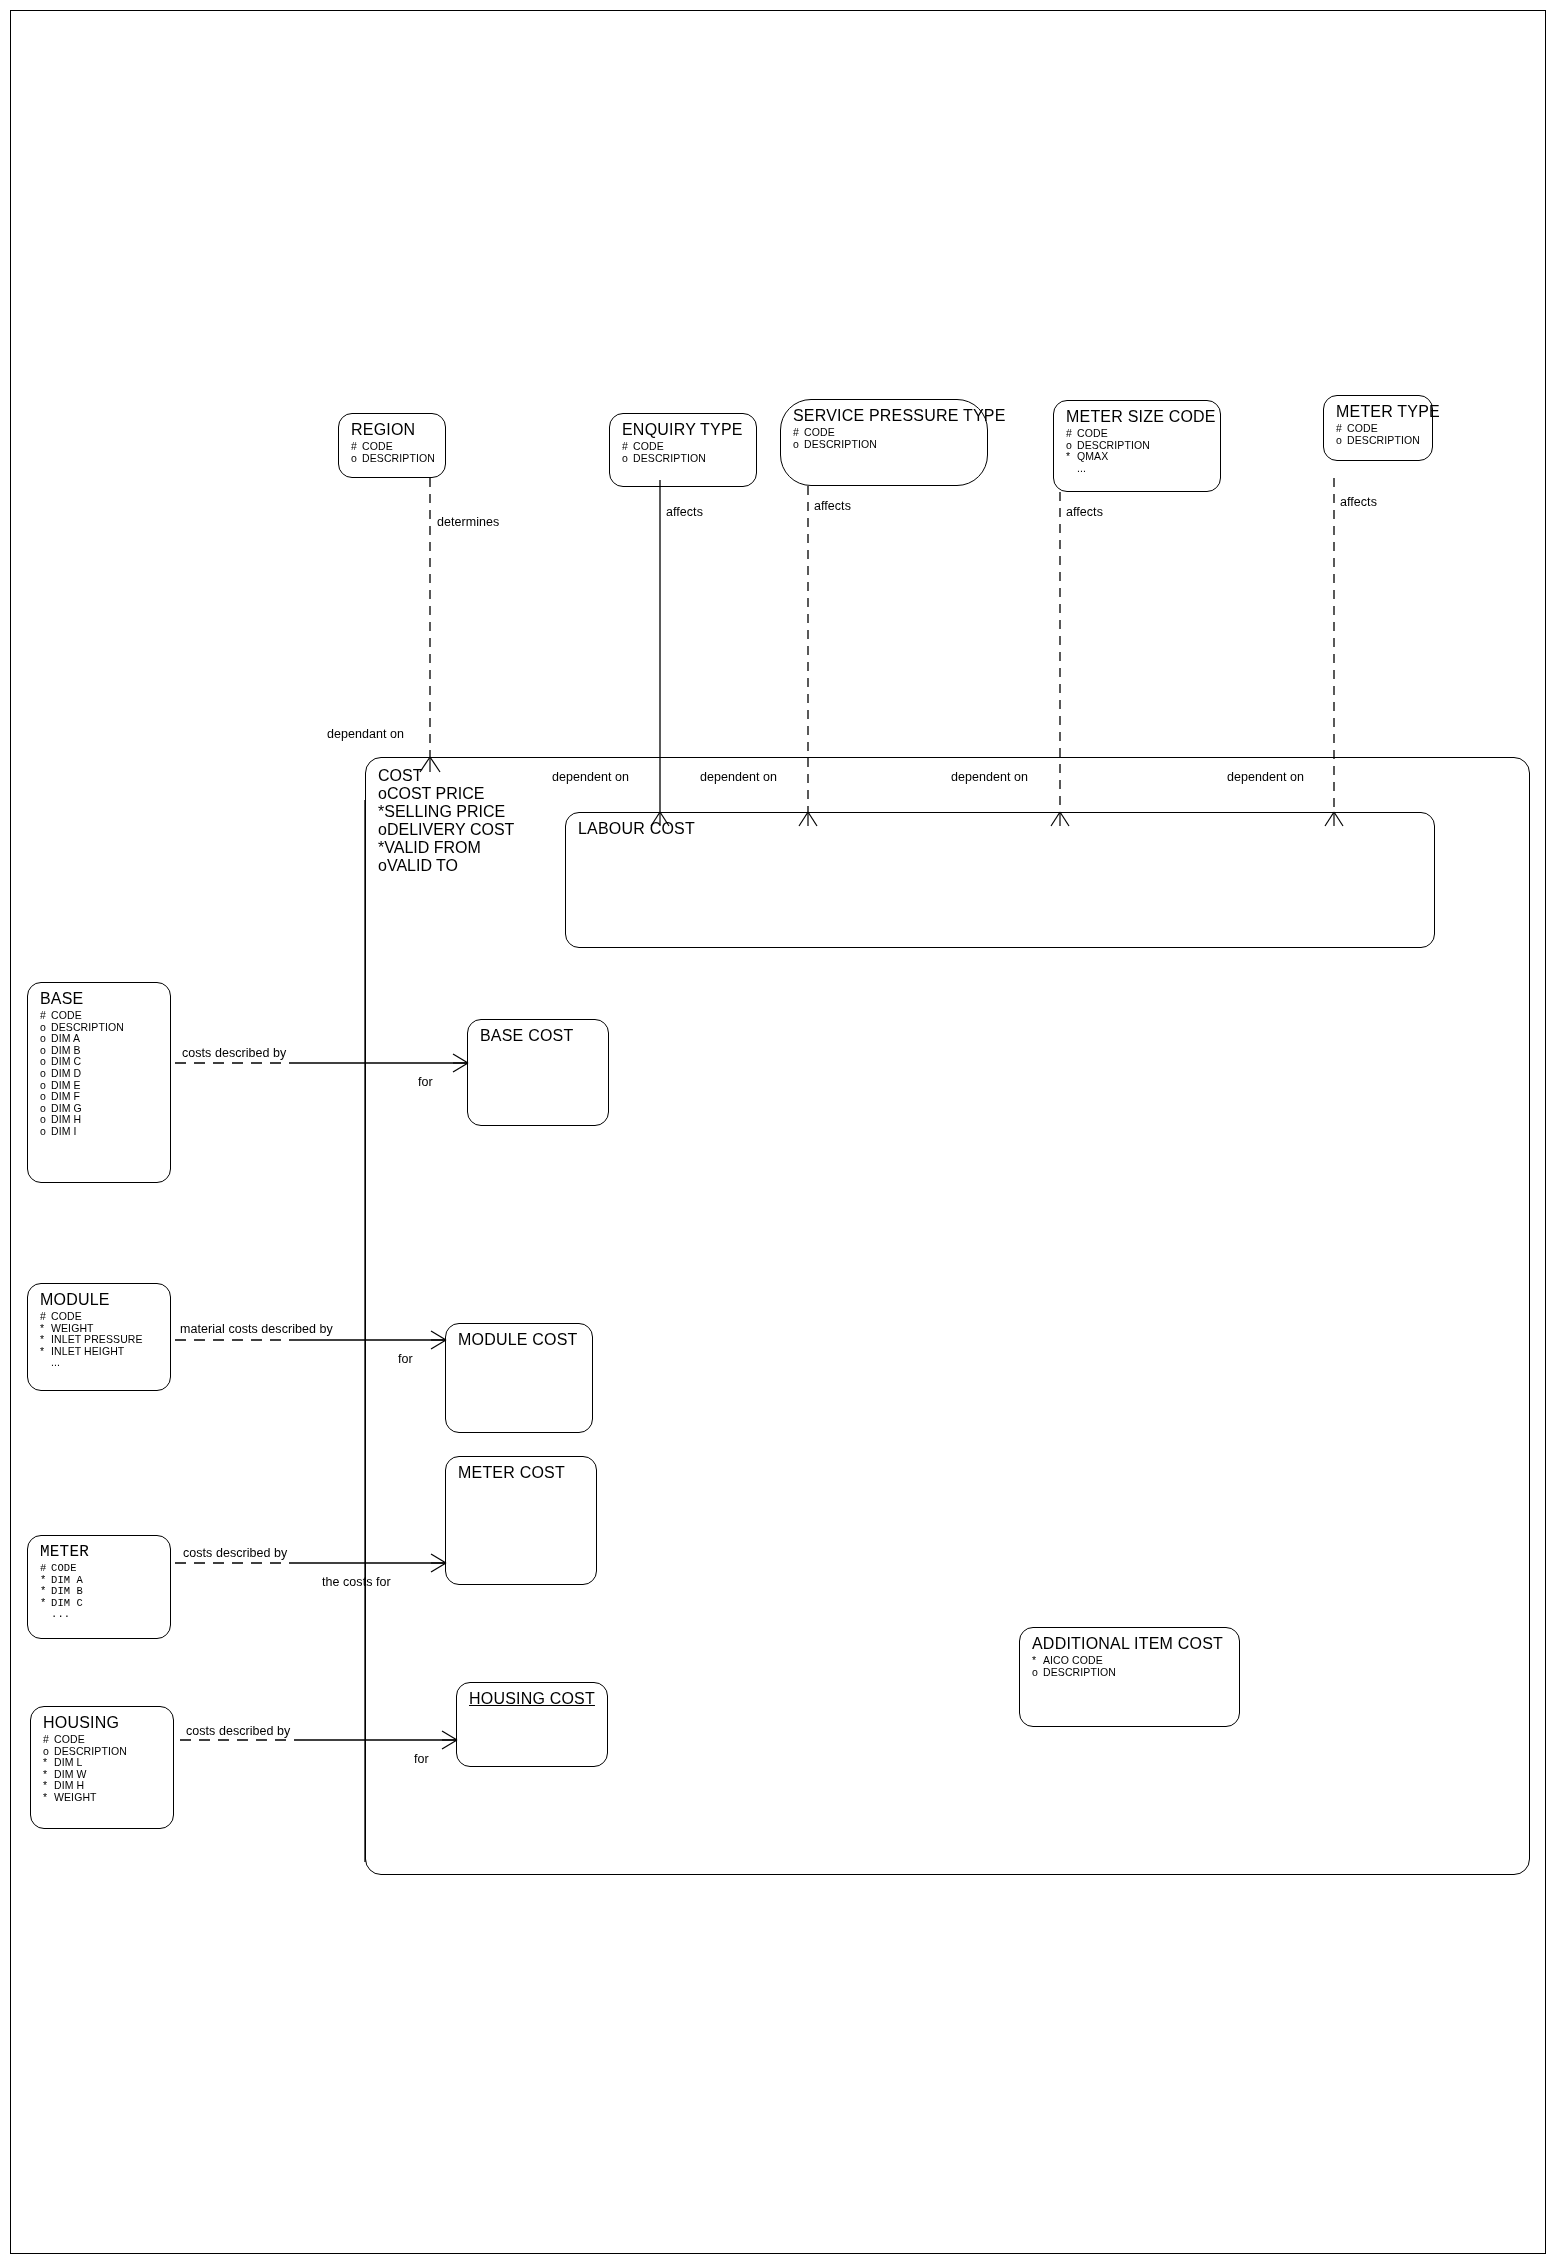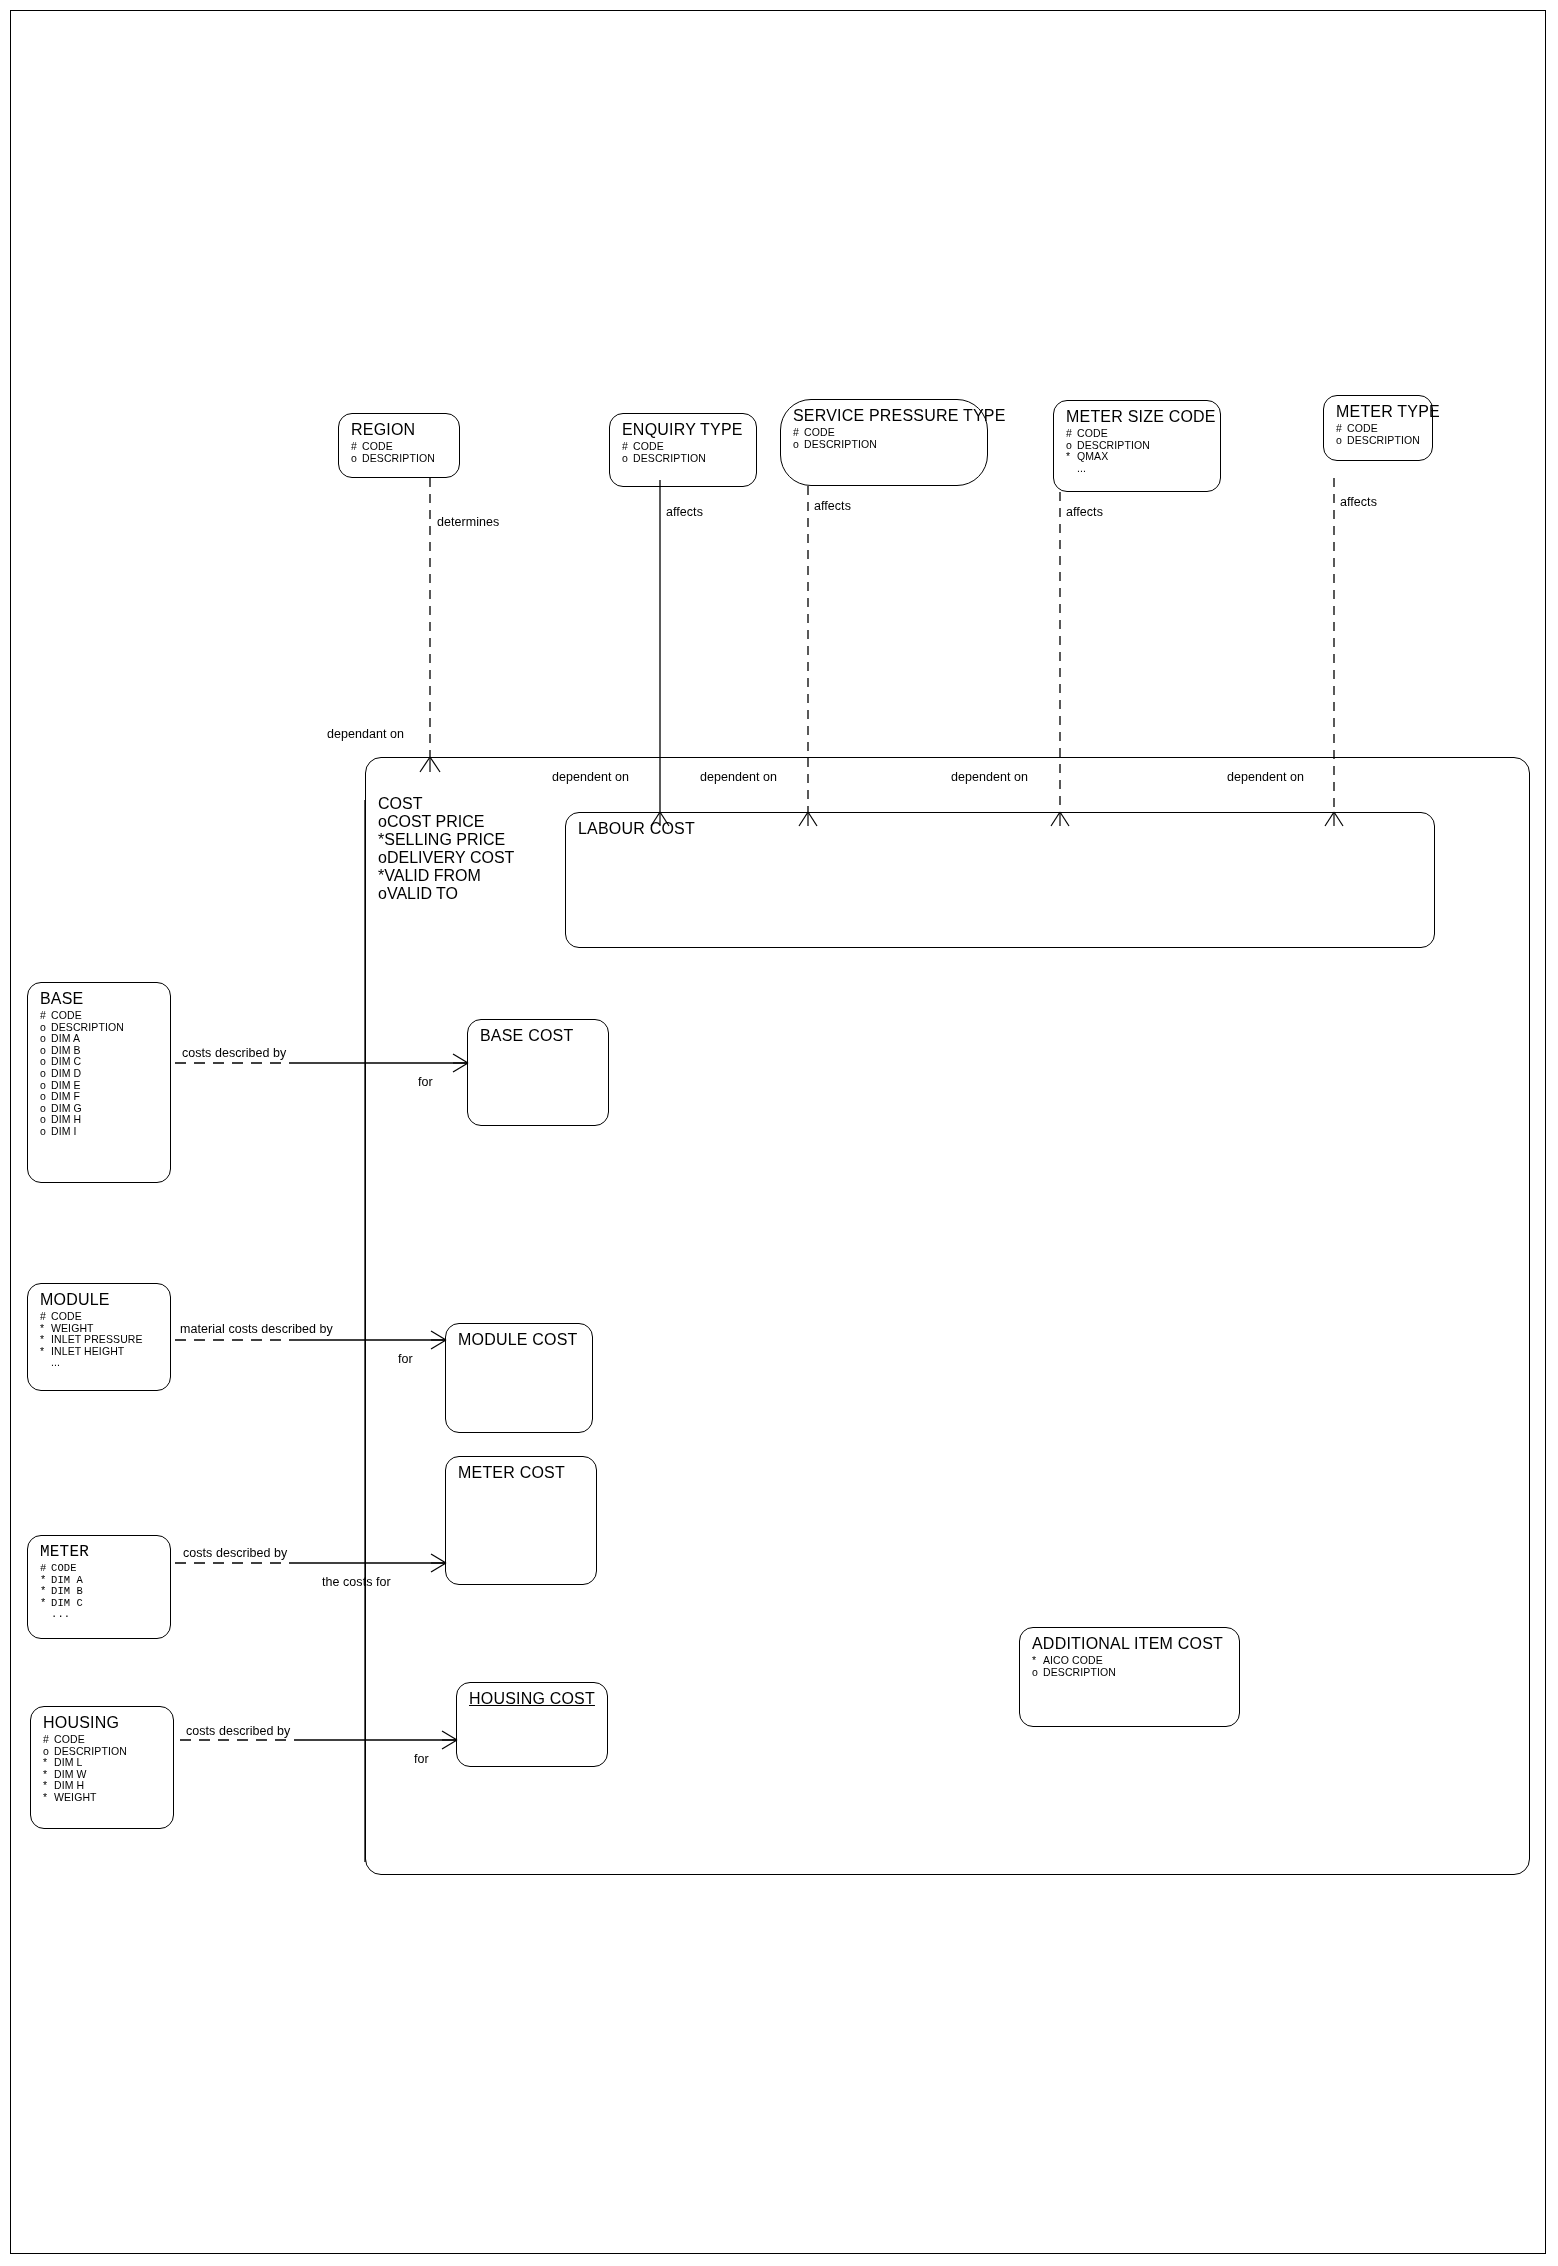--- a/index.html
+++ b/index.html
@@ -142,21 +142,21 @@
 
     <line x1="180" y1="1740" x2="305" y2="1740" stroke="#000" stroke-width="1.3" stroke-dasharray="11,8"></line>
     <line x1="305" y1="1740" x2="457" y2="1740" stroke="#000" stroke-width="1.3"></line>
     <g stroke="#000" stroke-width="1.2" fill="none">
       <line x1="457" y1="1740" x2="442" y2="1731"></line>
       <line x1="457" y1="1740" x2="442" y2="1740"></line>
       <line x1="457" y1="1740" x2="442" y2="1749"></line>
     </g>
   </svg>
 
-  <div class="entity" style="left:338px; top:413px; width:122px; height:65px;">
+  <div class="entity" style="left:338px; top:413px; width:108px; height:65px;">
     <div class="ent-title">REGION</div>
     <div class="attrs">
       <div class="attr">
         <span class="mk">#</span><span>CODE</span>
       </div>
       <div class="attr">
         <span class="mk">o</span><span>DESCRIPTION</span>
       </div>
     </div>
   </div>
@@ -223,21 +223,21 @@
 
   <div class="lbl" style="left:327px; top:727px;">dependant on</div>
 
   <div class="lbl" style="left:552px; top:770px;">dependent on</div>
   <div class="lbl" style="left:700px; top:770px;">dependent on</div>
   <div class="lbl" style="left:951px; top:770px;">dependent on</div>
   <div class="lbl" style="left:1227px; top:770px;">dependent on</div>
 
   <div class="container-box" style="left:365px; top:757px; width:1165px; height:1118px;"></div>
 
-  <div style="position:absolute; left:378px; top:767px;margin-top:28px;">
+  <div style="position:absolute; left:378px; top:767px;">
     <div class="ent-title">COST</div>
     <div class="attrs">
       <div class="attr">
         <span class="mk">o</span><span>COST PRICE</span>
       </div>
       <div class="attr">
         <span class="mk">*</span><span>SELLING PRICE</span>
       </div>
       <div class="attr">
         <span class="mk">o</span><span>DELIVERY COST</span>

